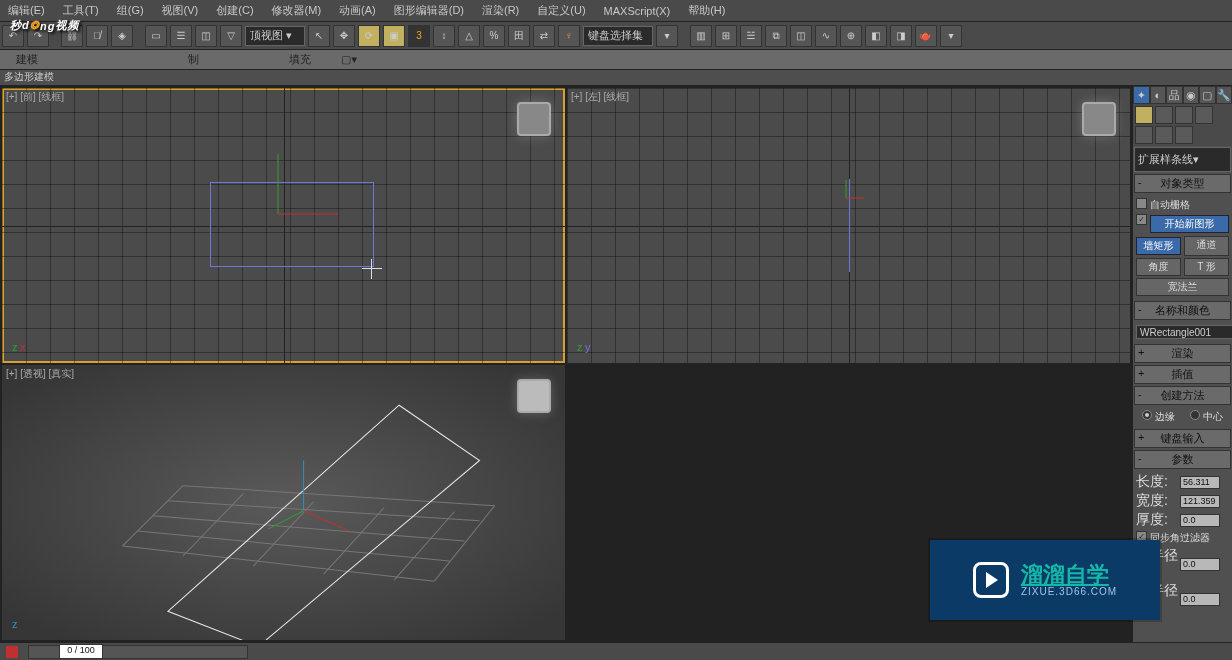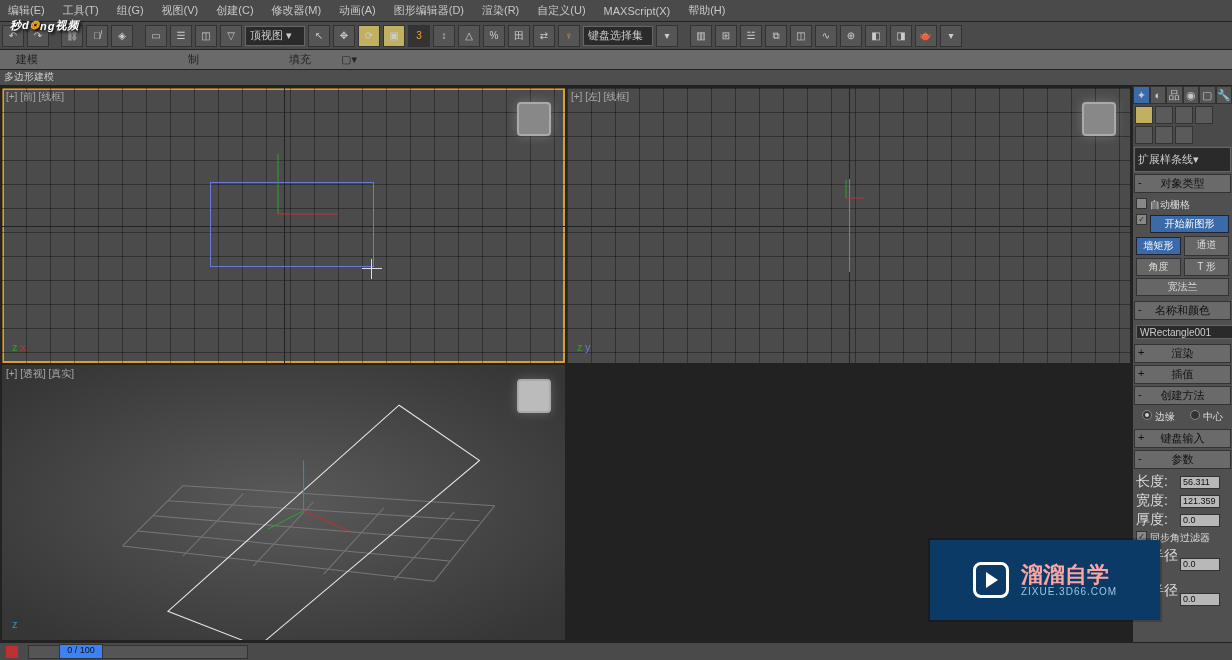--- a/index.html
+++ b/index.html
@@ -58,29 +58,29 @@
 .dd { background:#2a2a2a; border:1px solid #666; height:25px; font-size:10px; color:#ccc; display:flex; align-items:center; justify-content:flex-start; padding:3px 3px; margin:1px;}
 .spin { display:flex; align-items:center; gap:2px; margin:1px 0;}
 .spin .lab { font-size:14px; color:#ddd; text-align:left; width:42px;}
 .spin input { width:40px; height:13px; background:#b8b8b8; border:1px solid #333; font-size:9px; padding:0 2px; color:#111;}
 .radio { width:10px; height:10px; border-radius:50%; background:#333; border:1px solid #888; display:inline-block;}
 .radio.on::after{content:"";display:block;width:4px;height:4px;background:#ccc;border-radius:50%;margin:2px;}
 
 
 .statusbar { position:absolute; bottom:0; left:0; right:0; height:18px; background:#4a4a4a; border-top:1px solid #222; display:flex; align-items:center; gap:10px; padding:0 6px; font-size:10px; color:#aaa;}
 .timeslider { flex:0 0 220px; height:14px; background:#555; border:1px solid #333; display:flex; align-items:center; position:relative;}
-.timeslider .knob { position:absolute; left:30px; width:44px; height:15px; background:#3b82f6; border:1px solid #333; font-size:9px; color:#111; text-align:center;}
+.timeslider .knob { position:absolute; left:30px; width:44px; height:15px; background:#ffffff; border:1px solid #333; font-size:9px; color:#111; text-align:center;}
 
 
 .logo-overlay { position:absolute; top:18px; left:10px; z-index:100; font-family:Arial; font-weight:bold; font-style:italic; color:#fff; font-size:30px; text-shadow:2px 2px 3px #000; letter-spacing:1px; pointer-events:none; display:flex; align-items:center;}
 .logo-overlay .accent { color:#f5a623; }
 .brand-box { position:absolute; right:72px; bottom:40px; width:230px; height:80px; background:#0b3a66; display:flex; align-items:center; justify-content:center; gap:12px; z-index:80; box-shadow:0 0 0 2px rgba(0,0,0,.2);}
 .brand-box .play { width:36px; height:36px; border:3px solid #fff; border-radius:8px; display:flex; align-items:center; justify-content:center;}
 .brand-box .play::after { content:""; border-left:12px solid #fff; border-top:8px solid transparent; border-bottom:8px solid transparent; margin-left:3px;}
-.brand-box .txt { color:#fca5a5; font-size:22px; font-weight:bold; line-height:1;}
+.brand-box .txt { color:#14b8a6; font-size:22px; font-weight:bold; line-height:1;text-decoration:underline;}
 .brand-box .sub { color:#9fc4e4; font-size:10px; letter-spacing:1px;}
 
 
 .persp-bg { background: radial-gradient(ellipse at center, #5a5a5a 0%, #363636 90%); position:absolute; inset:0;}
 svg.persp { position:absolute; inset:0; }
 
 
 .cross { position:absolute; width:20px; height:20px; pointer-events:none;}
 .cross::before,.cross::after{content:"";position:absolute;background:#ddd;}
 .cross::before{left:9px;top:0;width:1px;height:20px;}

